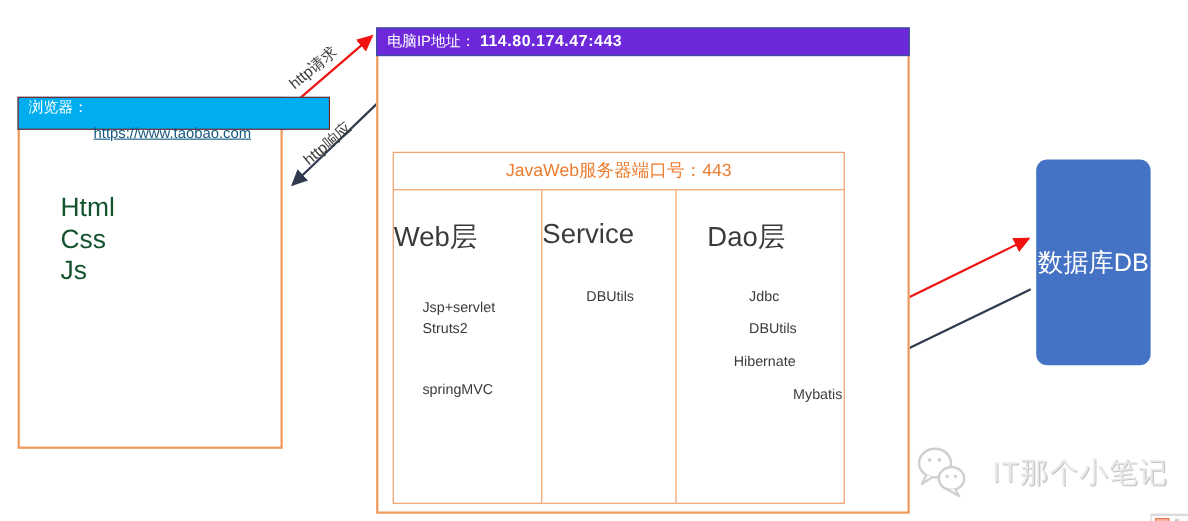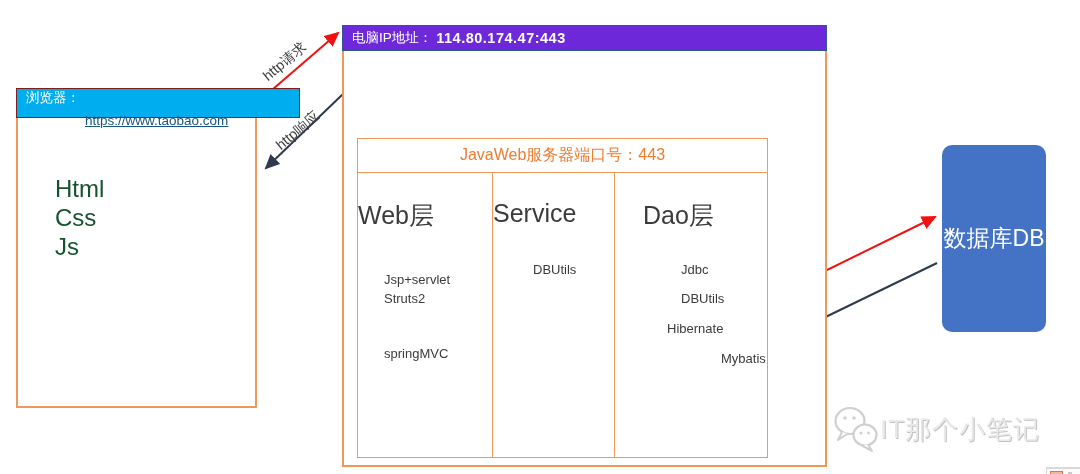--- a/index.html
+++ b/index.html
@@ -61,21 +61,21 @@
     position:absolute;width:90px;height:22px;display:flex;align-items:center;justify-content:center;
     font-size:14px;color:#3b3b3b;transform:rotate(-40deg);white-space:nowrap;
   }
   .lbl-request{left:240px;top:51px;}
   .lbl-response{left:253px;top:120px;}
 
   
   .watermark{position:absolute;left:832px;top:405px;display:flex;align-items:center;}
   .wm-icon{width:48px;height:48px;}
   .wm-text{
-    font-size:26px;letter-spacing:1px;color:#e9e9e9;margin-left:0;
+    font-size:26px;letter-spacing:1px;color:#e9e9e9;margin-left:22px;
     text-shadow:1px 1px 0 #c3c3c3, -1px -1px 0 #ffffff;white-space:nowrap;
   }
 
   
   .corner-frag{
     position:absolute;left:1046px;top:467px;width:34px;height:7px;box-sizing:border-box;
     background:#fbfbfb;border-top:2px solid #d9d9d9;border-left:1px solid #d9d9d9;
   }
   .corner-chip{position:absolute;left:3px;top:2px;width:13px;height:5px;background:#f5b49b;border:1px solid #e0764c;box-sizing:border-box;}
   .corner-dot{position:absolute;left:21px;top:3px;width:4px;height:3px;background:#c9c9c9;}

